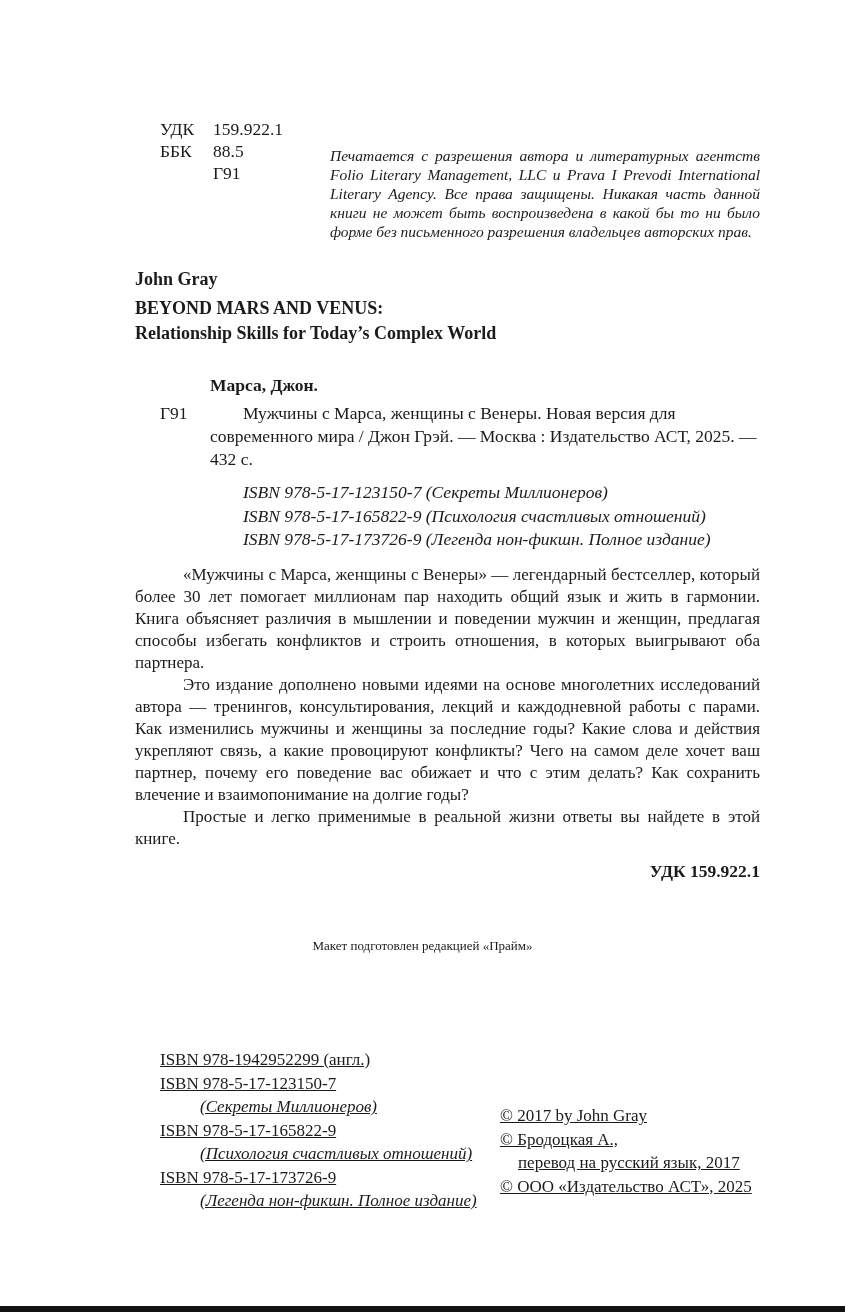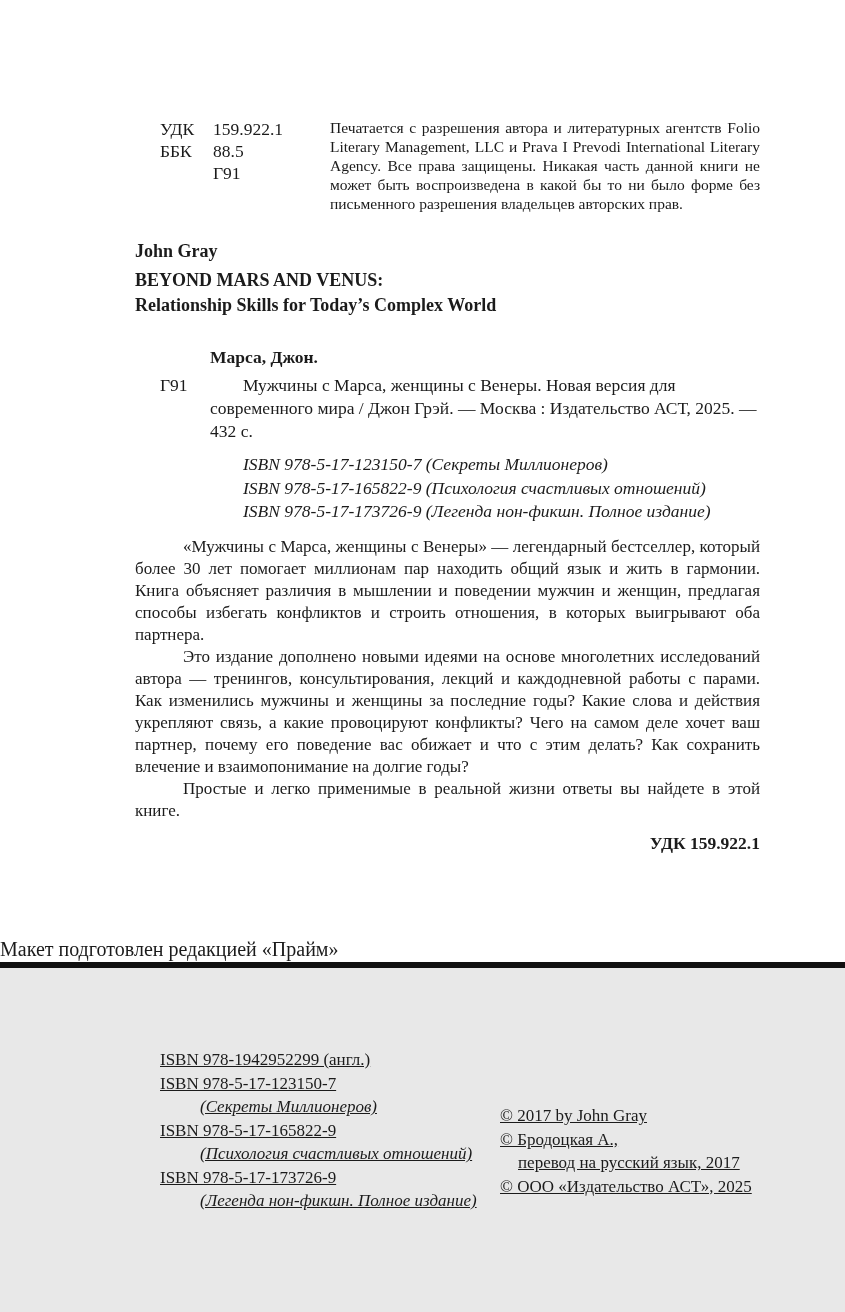--- a/index.html
+++ b/index.html
@@ -11,41 +11,43 @@
     width: 845px;
     height: 1312px;
     font-family: "Liberation Serif", "DejaVu Serif", serif;
     color: #1b1b1b;
     position: relative;
     overflow: hidden;
   }
   .page {
     box-sizing: border-box;
     width: 845px;
-    height: 968px;
+    height: 1312px;
     background: #ffffff;
     padding: 118px 85px 0 135px;
     position: relative;
   }
   
   .top-row { display: flex; align-items: flex-start; }
   .codes {
     flex: 0 0 195px;
     box-sizing: border-box;
     padding-left: 25px;
     font-size: 17.5px;
     line-height: 22px;
   }
   .codes .row { display: flex; }
   .codes .lbl { width: 53px; }
   .rights {
     flex: 1;
+    font-style: italic;
     font-size: 15.5px;
     line-height: 19px;
     text-align: justify;
+    margin-top: 28px;
   }
   
   .title-block {
     margin-top: 26px;
     font-weight: bold;
     font-size: 18px;
     line-height: 25px;
   }
   .title-block .author { margin-bottom: 4px; }
   
@@ -86,22 +88,22 @@
     font-weight: bold;
     font-size: 17.5px;
     line-height: 23px;
   }
   
   .imprint {
     position: absolute;
     left: 0;
     right: 0;
     top: 938px;
-    text-align: left;
-    font-size: 20px;
+    text-align: center;
+    font-size: 13px;
   }
   
   .bottom-block {
     position: absolute;
     left: 160px;
     right: 85px;
     top: 1048px;
     display: flex;
     align-items: flex-start;
     font-size: 17px;

